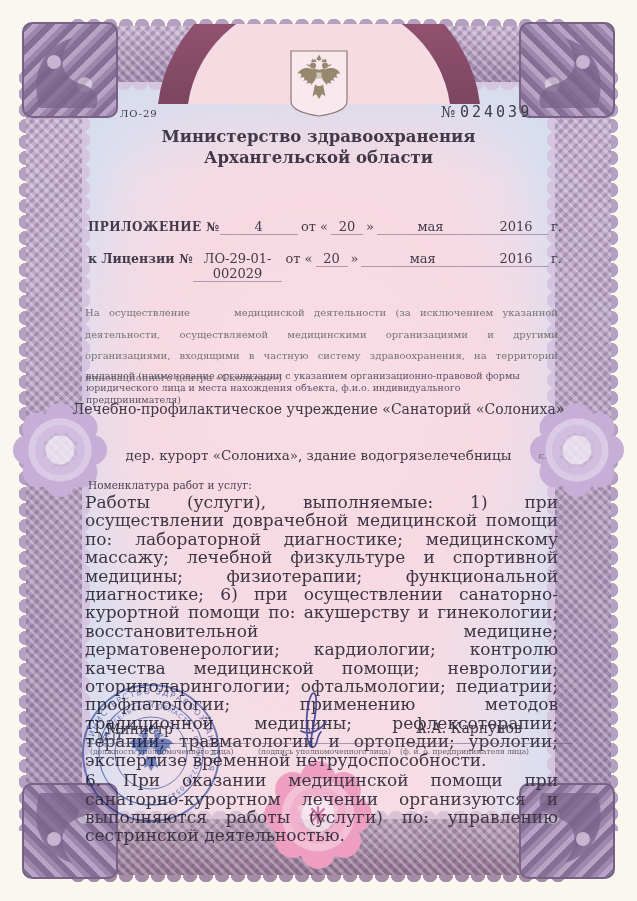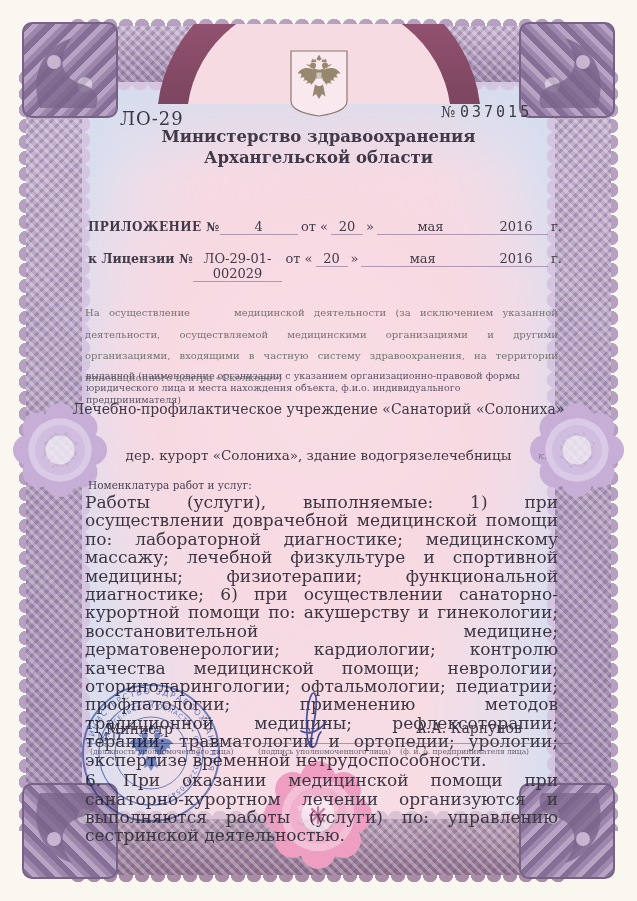--- a/index.html
+++ b/index.html
@@ -61,21 +61,21 @@
   .inner-field{position:absolute;left:82px;top:82px;right:82px;bottom:82px;
     border:1px solid rgba(150,120,160,.35);
     background-image:
       linear-gradient(180deg, rgba(211,220,238,.85) 0%, rgba(211,220,238,0) 13%),
       radial-gradient(ellipse 62% 46% at 50% 42%, #f9dee6 0%, #f7d9e2 55%, rgba(247,217,227,0) 100%),
       linear-gradient(90deg,#d7def0 0%,#e6dfec 10%,#f5dce5 28%,#f7dce4 72%,#e6dfec 90%,#d7def0 100%);}
   .decor{position:absolute;}
   
   .txt{position:absolute;}
   .center{left:0;right:0;text-align:center;}
-  .form-code{left:120px;top:108px;font-size:18px;letter-spacing:1px;color:#3d3744;}
+  .form-code{left:120px;top:108px;font-size:10px;letter-spacing:1px;color:#3d3744;}
   .serial{left:441px;top:103px;font-size:15px;color:#3c3c44;}
   .serial .digits{font-family:"DejaVu Sans Mono","Liberation Mono",monospace;letter-spacing:3px;font-size:15px;}
   .title1{top:127px;font-weight:bold;font-size:16.5px;color:#413848;}
   .title2{top:148px;font-weight:bold;font-size:16.5px;color:#413848;}
   .fieldrow{position:absolute;left:88px;right:72px;display:flex;align-items:baseline;font-size:13px;}
   .row-appendix{top:219px;}
   .row-license{top:251px;}
   .fieldrow .lbl{font-weight:bold;font-size:12px;letter-spacing:.4px;white-space:nowrap;}
   .fieldrow .lbl2{font-weight:bold;font-size:12.5px;white-space:nowrap;}
   .fieldrow .sep{white-space:pre;padding:0 3px;font-size:13px;}
@@ -227,21 +227,21 @@
         <line x1="56" y1="44" x2="44" y2="56"></line>
     </g>
   </svg>
 
   <div class="layer-txt">
 
     <div class="txt form-code">ЛО-29</div>
 
     <div class="txt serial">
       <span>№</span>
-      <span class="digits">037015</span>
+      <span class="digits">024039</span>
     </div>
 
     <div class="txt center title1">Министерство здравоохранения</div>
     <div class="txt center title2">Архангельской области</div>
 
     <div class="fieldrow row-appendix">
       <span class="lbl">ПРИЛОЖЕНИЕ №</span>
       <span class="u f-num">4</span>
       <span class="sep">от «</span>
       <span class="u f-day">20</span>

